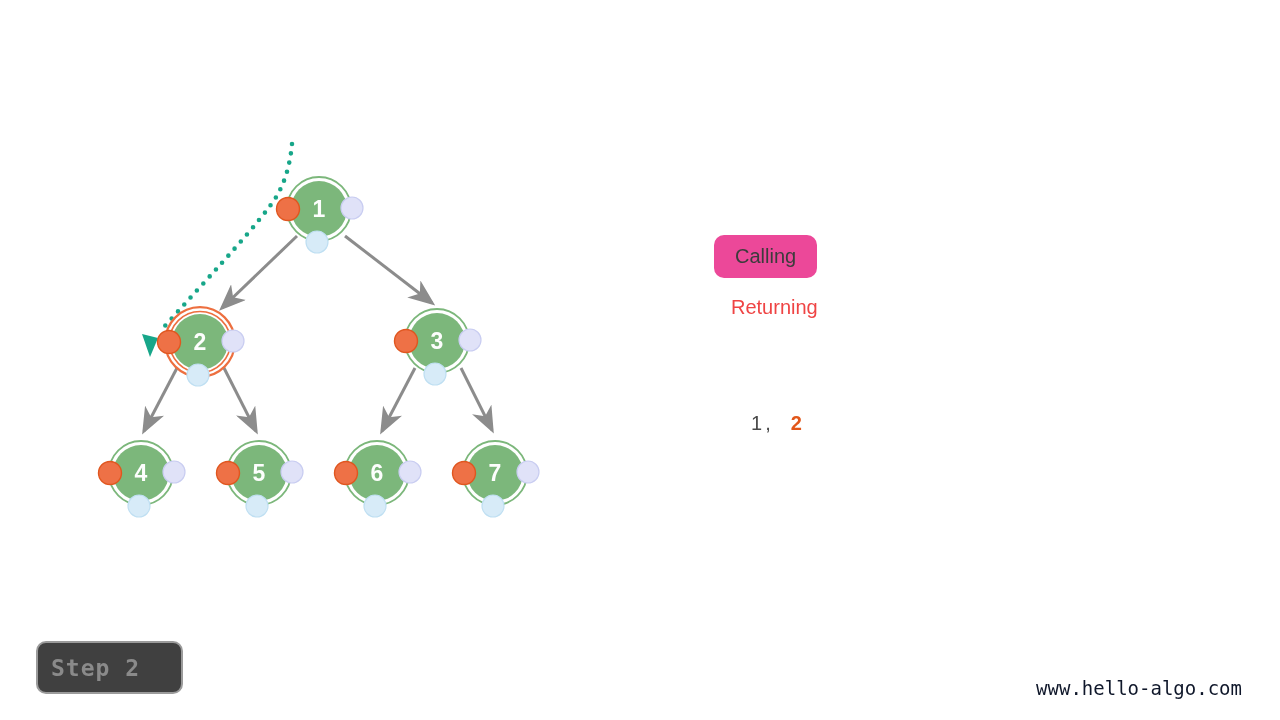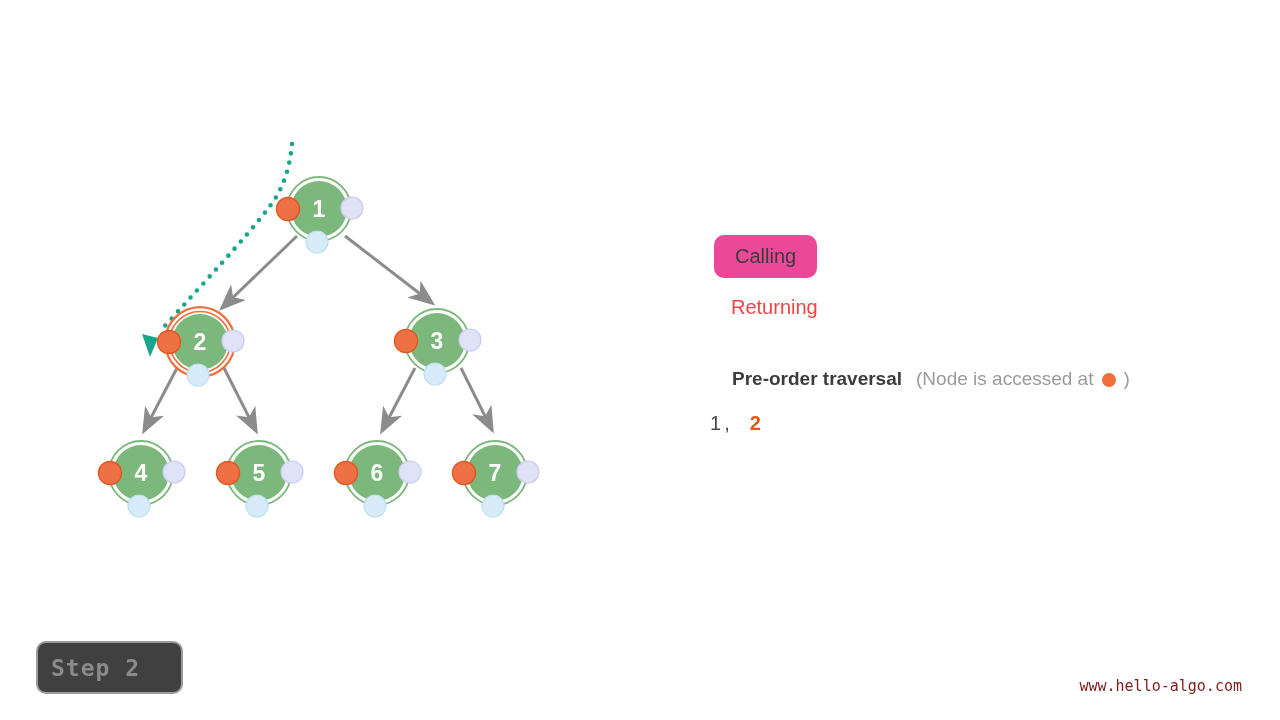--- a/index.html
+++ b/index.html
@@ -49,21 +49,21 @@
     display: inline-block;
     width: 14px; height: 14px;
     border-radius: 50%;
     background: #f0703c;
     vertical-align: -2px;
     margin: 0 7px 0 9px;
   }
   .traversal-note-close { color: #9b9b9b; }
 
   .sequence-row {
-    position: absolute; left: 710px; top: 412px;
+    position: absolute; left: 751px; top: 412px;
     font-size: 20px;
     color: #4a4a4a;
   }
   .seq-visited { color: #4a4a4a; }
   .seq-separator { color: #4a4a4a; margin-left: 3px; }
   .seq-current { color: #e2571a; font-weight: bold; margin-left: 20px; }
 
   .step-box {
     position: absolute; left: 36px; top: 641px;
     width: 147px; height: 53px;
@@ -75,22 +75,22 @@
     font-size: 23px;
     font-weight: bold;
     color: #8a8a8a;
     letter-spacing: 1px;
     padding-left: 13px;
   }
 
   .watermark {
     position: absolute; right: 38px; top: 677px;
     font-family: "DejaVu Sans Mono", monospace;
-    font-size: 15px;
-    color: #7f1d1d;
+    font-size: 19px;
+    color: #0f172a;
   }
 </style>
 </head>
 <body>
 
 <div class="stage">
 
   <svg id="tree-svg" width="640" height="560" viewBox="0 0 640 560">
     <defs>
       <marker id="arrow" viewBox="0 0 10 8" refX="8.5" refY="4" markerWidth="9" markerHeight="7.2" orient="auto">
@@ -171,23 +171,20 @@
       <text class="node-label" x="495" y="481">7</text>
       <circle cx="464" cy="473" r="11.5" fill="#ee7146" stroke="#e0561f" stroke-width="1.4"></circle>
       <circle cx="528" cy="472" r="11" fill="#e0e2f8" stroke="#c9cdf1" stroke-width="1.2"></circle>
       <circle cx="493" cy="506" r="11" fill="#d7ebf8" stroke="#bfdff2" stroke-width="1.2"></circle>
     </g>
   </svg>
 
   <div class="legend-badge">Calling</div>
   <div class="legend-plain">Returning</div>
 
-  <div class="traversal-row">
-    <span class="traversal-title">Pre-order traversal</span><span class="traversal-note">(Node is accessed at</span><span class="legend-access-dot"></span><span class="traversal-note-close">)</span>
-  </div>
 
   <div class="sequence-row">
     <span class="seq-visited">1</span><span class="seq-separator">,</span><span class="seq-current">2</span>
   </div>
 
   <div class="step-box">
     <span>Step 2</span>
   </div>
 
   <div class="watermark">www.hello-algo.com</div>

